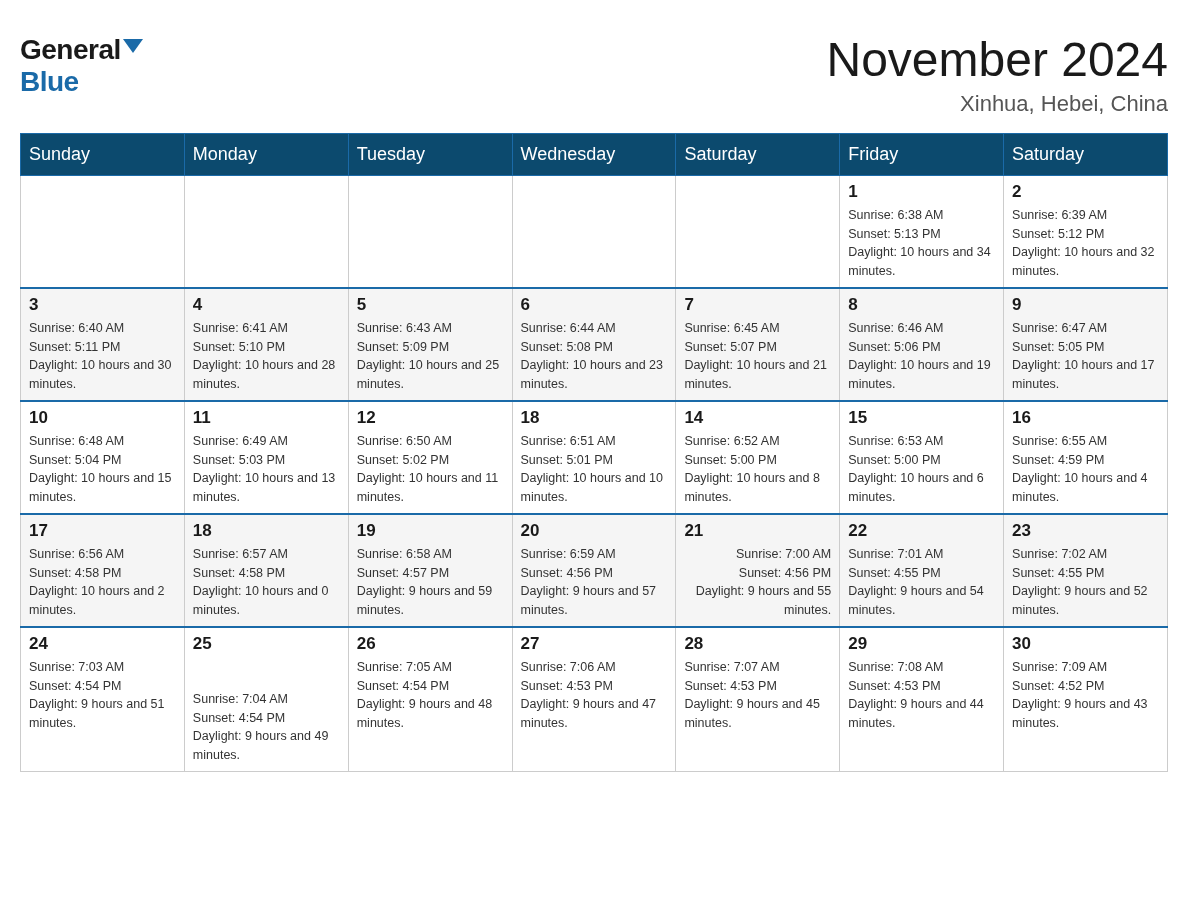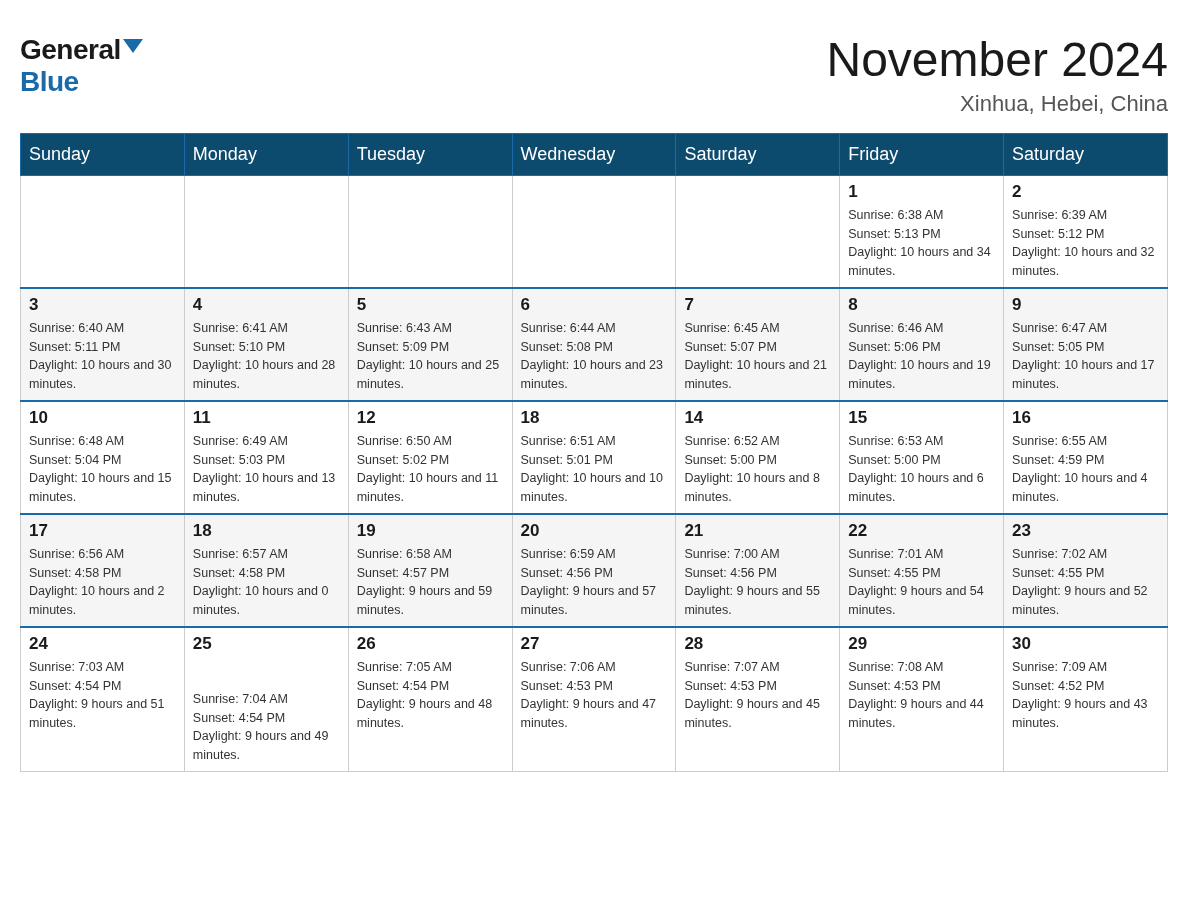--- a/index.html
+++ b/index.html
@@ -267,21 +267,21 @@
 Daylight: 9 hours and 59 minutes.</div>
         </td>
         <td>
           <span class="day-number">20</span>
           <div class="day-info" style="white-space: pre-line;">Sunrise: 6:59 AM
 Sunset: 4:56 PM
 Daylight: 9 hours and 57 minutes.</div>
         </td>
         <td>
           <span class="day-number">21</span>
-          <div class="day-info" style="white-space: pre-line;">Sunrise: 7:00 AM
+          <div class="day-info" style="white-space: pre-line; text-align: right;">Sunrise: 7:00 AM
 Sunset: 4:56 PM
 Daylight: 9 hours and 55 minutes.</div>
         </td>
         <td>
           <span class="day-number">22</span>
           <div class="day-info" style="white-space: pre-line;">Sunrise: 7:01 AM
 Sunset: 4:55 PM
 Daylight: 9 hours and 54 minutes.</div>
         </td>
         <td>

